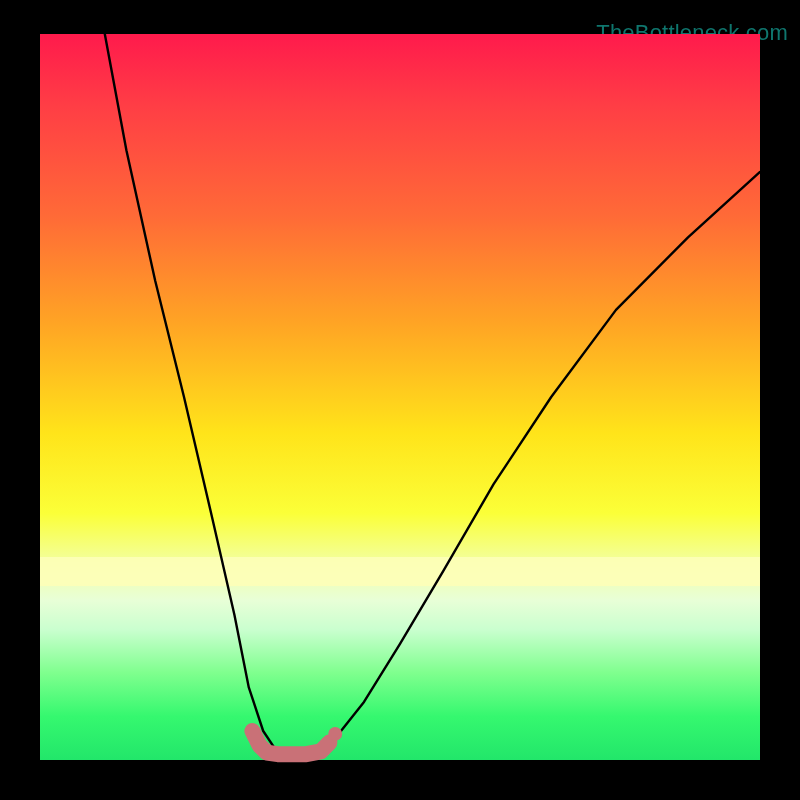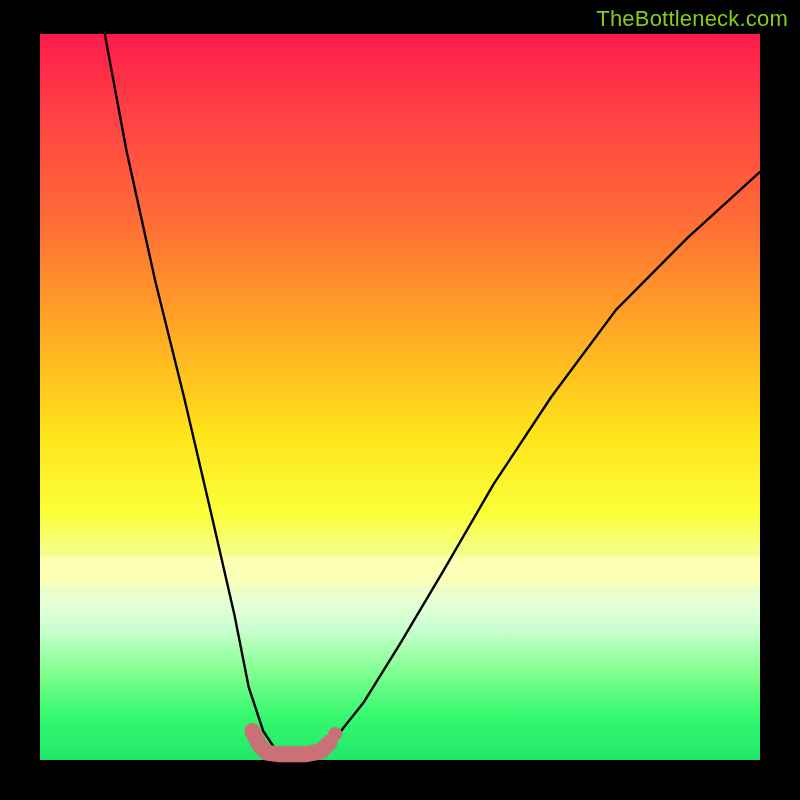--- a/index.html
+++ b/index.html
@@ -53,23 +53,23 @@
   svg.curves {
     position: absolute;
     left: 0;
     top: 0;
     width: 720px;
     height: 726px;
     overflow: visible;
   }
   .branding {
     position: absolute;
-    top: 6px;
+    top: 20px;
     right: 12px;
-    color: #84cc16;
+    color: #0f766e;
     font-size: 22px;
     font-weight: 500;
     letter-spacing: 0.2px;
   }
 </style>
 </head>
 <body>
 
 <div class="frame">
   <div class="branding">TheBottleneck.com</div>

